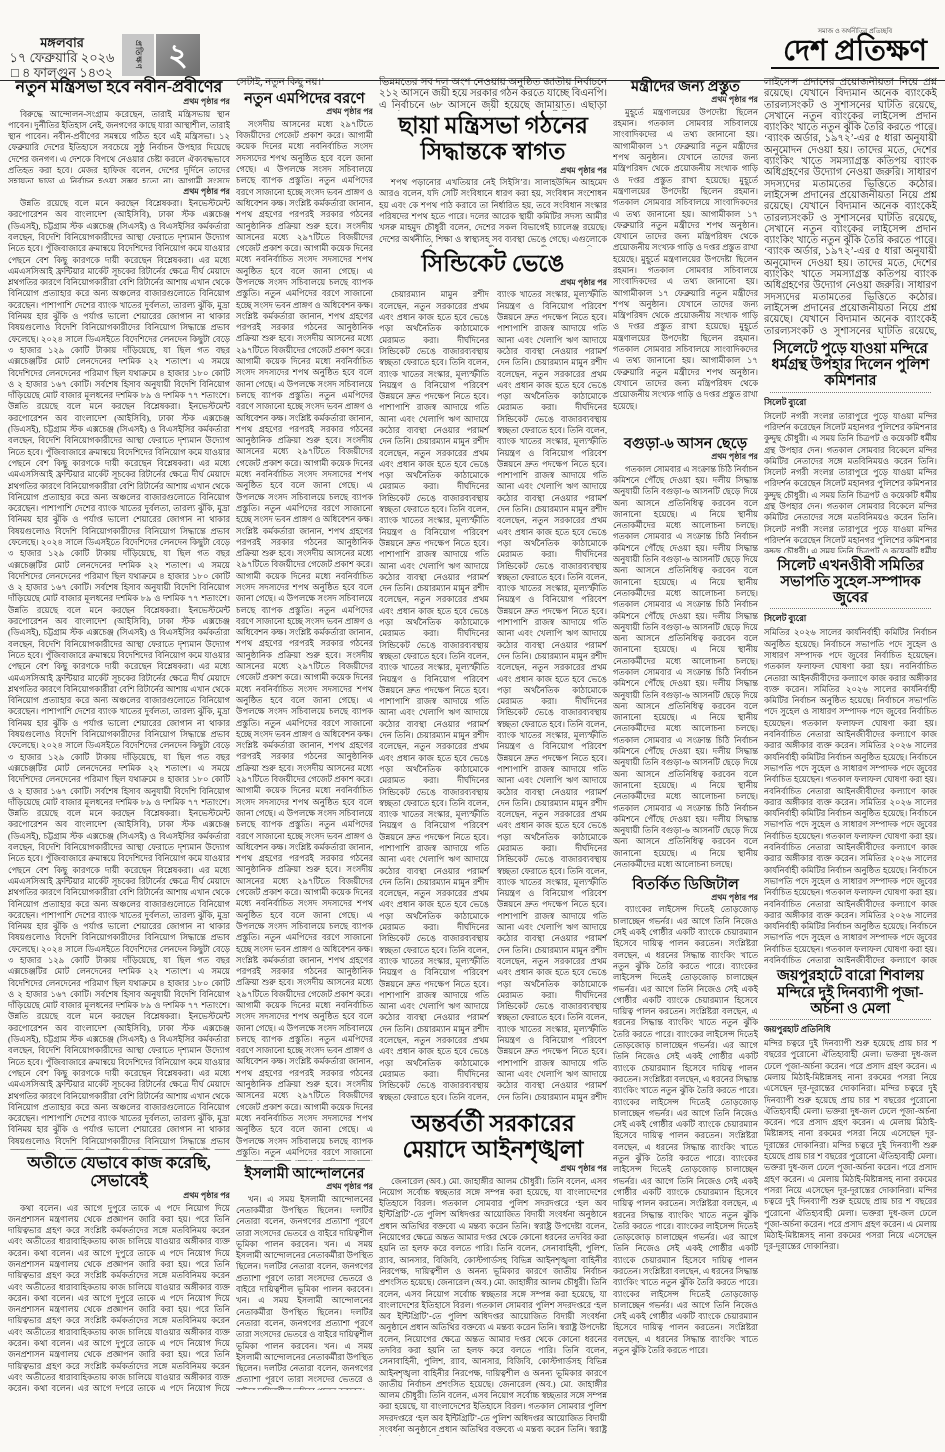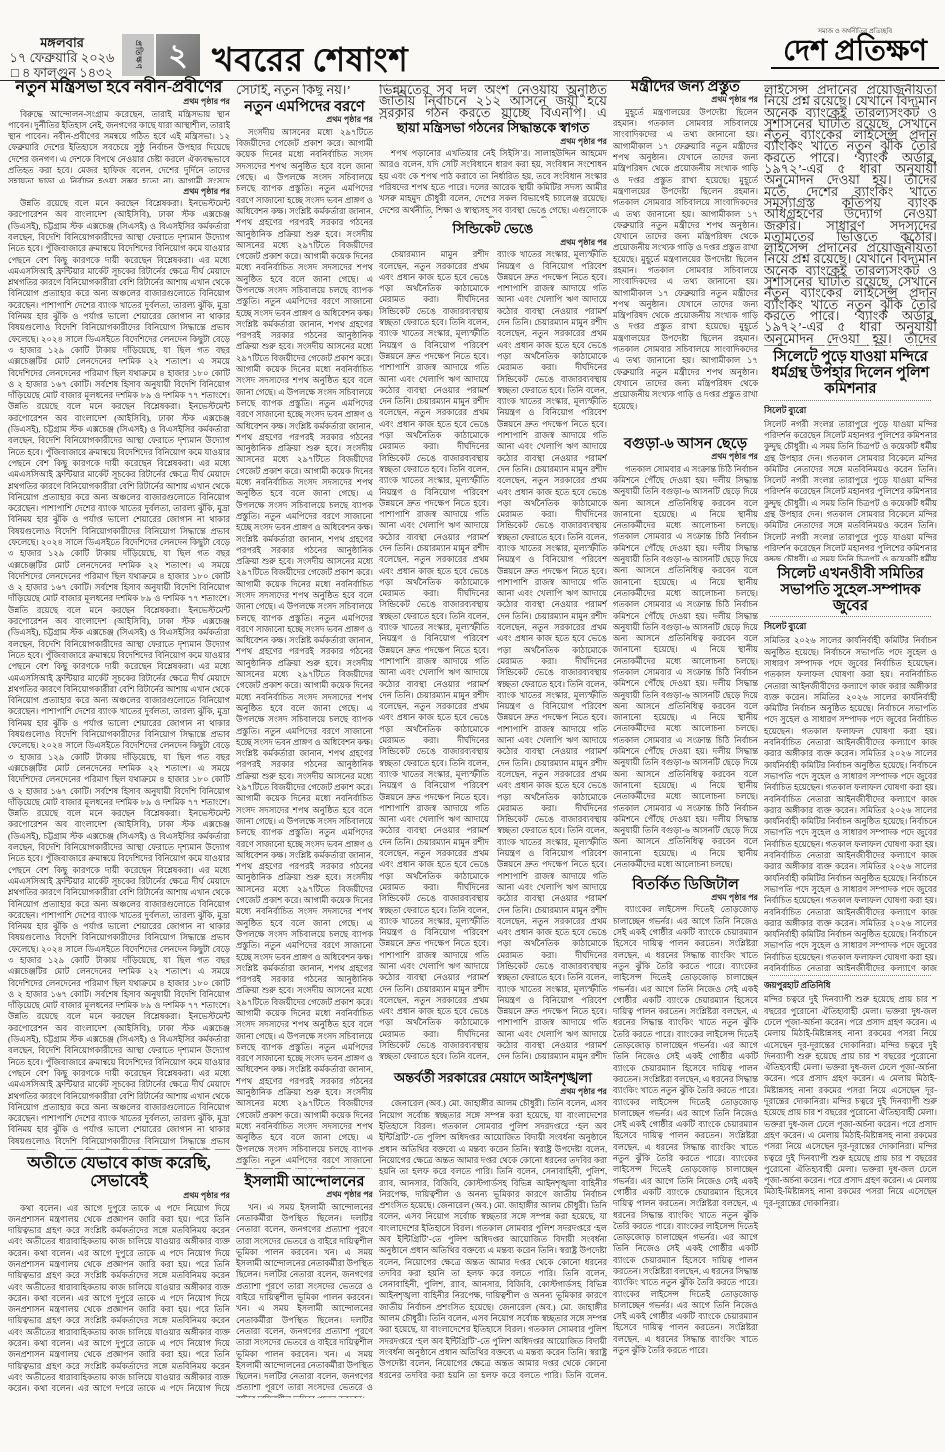--- a/index.html
+++ b/index.html
@@ -26,48 +26,47 @@
   #logoblock .papername{font-size:29px;font-weight:bold;color:#0c0c0c;line-height:1.05;border-bottom:2px solid #111;padding-bottom:2px;}
   
   .col{position:absolute;top:76px;height:1360px;overflow:hidden;}
   #colA{left:8px;width:222px;}
   #colB{left:236px;width:137px;}
   #colCD{left:379px;width:228px;}
   #colE{left:613px;width:145px;}
   #colF{left:764px;width:173px;}
   .story{margin:0 0 4px 0;}
   .hl{font-weight:bold;text-align:center;color:#0c0c0c;line-height:1.12;margin:2px 0 1px 0;}
-  .h-lg{font-size:13px;}
+  .h-lg{font-size:23px;}
   .h-md{font-size:16px;}
   .h-sm{font-size:14.5px;}
   .kicker{text-align:right;font-size:8px;font-weight:bold;color:#222;margin:0 0 2px 0;line-height:1.2;}
   .body{font-size:8.4px;line-height:11.3px;text-align:justify;margin:0;overflow:hidden;color:#181818;}
   .body.ind{text-indent:12px;}
   .twocol{column-count:2;column-gap:8px;}
   .dotted{border:none;border-top:1px dotted #777;margin:3px 6px 3px 6px;}
   .dateline{font-size:8.5px;font-weight:bold;margin:0 0 1px 0;color:#161616;}
-  .leadin{font-size:13px;line-height:11.3px;text-align:justify;margin:8px 0 2px 0;overflow:hidden;}
+  .leadin{font-size:10px;line-height:11.3px;text-align:justify;margin:0 0 2px 0;overflow:hidden;}
 </style>
 </head>
 <body>
 
 <div id="sheet">
 
   <div id="header">
     <div id="dateblock">
       <div class="day">মঙ্গলবার</div>
       <div class="dates">১৭ ফেব্রুয়ারি ২০২৬ □ ৪ ফাল্গুন ১৪৩২</div>
     </div>
     <div id="emblem">
       <span>প্রতিক্ষণ</span>
     </div>
     <div id="pagenumbox">
       <span>২</span>
     </div>
-    <div id="sectiontitle">খবরের শেষাংশ</div>
     <div id="logoblock">
       <div class="tagline">সমাজ ও অর্থনীতির প্রতিচ্ছবি</div>
       <div class="papername">দেশ প্রতিক্ষণ</div>
     </div>
   </div>
 
   <div id="colA" class="col">
     <div class="story">
       <div class="hl h-md">নতুন মন্ত্রিসভা হবে নবীন-প্রবীণের</div>
       <div class="kicker">প্রথম পৃষ্ঠার পর</div>
@@ -143,19 +142,20 @@
       <div class="dateline">সিলেট ব্যুরো</div>
       <p class="body" style="height:142px">সিলেট নগরী সংলগ্ন তারাপুরে পুড়ে যাওয়া মন্দির পরিদর্শন করেছেন সিলেট মহানগর পুলিশের কমিশনার কুদ্দুছ চৌধুরী। এ সময় তিনি চিত্রপট ও কয়েকটি ধর্মীয় গ্রন্থ উপহার দেন। গতকাল সোমবার বিকেলে মন্দির কমিটির নেতাদের সঙ্গে মতবিনিময়ও করেন তিনি। সিলেট নগরী সংলগ্ন তারাপুরে পুড়ে যাওয়া মন্দির পরিদর্শন করেছেন সিলেট মহানগর পুলিশের কমিশনার কুদ্দুছ চৌধুরী। এ সময় তিনি চিত্রপট ও কয়েকটি ধর্মীয় গ্রন্থ উপহার দেন। গতকাল সোমবার বিকেলে মন্দির কমিটির নেতাদের সঙ্গে মতবিনিময়ও করেন তিনি। সিলেট নগরী সংলগ্ন তারাপুরে পুড়ে যাওয়া মন্দির পরিদর্শন করেছেন সিলেট মহানগর পুলিশের কমিশনার কুদ্দুছ চৌধুরী। এ সময় তিনি চিত্রপট ও কয়েকটি ধর্মীয় গ্রন্থ উপহার দেন। গতকাল সোমবার বিকেলে মন্দির কমিটির নেতাদের সঙ্গে মতবিনিময়ও করেন তিনি।</p>
     </div>
     <div class="story">
       <div class="hl h-sm">সিলেট এখনওীবী সমিতির সভাপতি সুহেল-সম্পাদক জুবের</div>
       <hr class="dotted">
       <div class="dateline">সিলেট ব্যুরো</div>
       <p class="body" style="height:336px">সমিতির ২০২৬ সালের কার্যনির্বাহী কমিটির নির্বাচন অনুষ্ঠিত হয়েছে। নির্বাচনে সভাপতি পদে সুহেল ও সাধারণ সম্পাদক পদে জুবের নির্বাচিত হয়েছেন। গতকাল ফলাফল ঘোষণা করা হয়। নবনির্বাচিত নেতারা আইনজীবীদের কল্যাণে কাজ করার অঙ্গীকার ব্যক্ত করেন। সমিতির ২০২৬ সালের কার্যনির্বাহী কমিটির নির্বাচন অনুষ্ঠিত হয়েছে। নির্বাচনে সভাপতি পদে সুহেল ও সাধারণ সম্পাদক পদে জুবের নির্বাচিত হয়েছেন। গতকাল ফলাফল ঘোষণা করা হয়। নবনির্বাচিত নেতারা আইনজীবীদের কল্যাণে কাজ করার অঙ্গীকার ব্যক্ত করেন। সমিতির ২০২৬ সালের কার্যনির্বাহী কমিটির নির্বাচন অনুষ্ঠিত হয়েছে। নির্বাচনে সভাপতি পদে সুহেল ও সাধারণ সম্পাদক পদে জুবের নির্বাচিত হয়েছেন। গতকাল ফলাফল ঘোষণা করা হয়। নবনির্বাচিত নেতারা আইনজীবীদের কল্যাণে কাজ করার অঙ্গীকার ব্যক্ত করেন। সমিতির ২০২৬ সালের কার্যনির্বাহী কমিটির নির্বাচন অনুষ্ঠিত হয়েছে। নির্বাচনে সভাপতি পদে সুহেল ও সাধারণ সম্পাদক পদে জুবের নির্বাচিত হয়েছেন। গতকাল ফলাফল ঘোষণা করা হয়। নবনির্বাচিত নেতারা আইনজীবীদের কল্যাণে কাজ করার অঙ্গীকার ব্যক্ত করেন। সমিতির ২০২৬ সালের কার্যনির্বাহী কমিটির নির্বাচন অনুষ্ঠিত হয়েছে। নির্বাচনে সভাপতি পদে সুহেল ও সাধারণ সম্পাদক পদে জুবের নির্বাচিত হয়েছেন। গতকাল ফলাফল ঘোষণা করা হয়। নবনির্বাচিত নেতারা আইনজীবীদের কল্যাণে কাজ করার অঙ্গীকার ব্যক্ত করেন। সমিতির ২০২৬ সালের কার্যনির্বাহী কমিটির নির্বাচন অনুষ্ঠিত হয়েছে। নির্বাচনে সভাপতি পদে সুহেল ও সাধারণ সম্পাদক পদে জুবের নির্বাচিত হয়েছেন। গতকাল ফলাফল ঘোষণা করা হয়। নবনির্বাচিত নেতারা আইনজীবীদের কল্যাণে কাজ করার অঙ্গীকার ব্যক্ত করেন।</p>
     </div>
     <div class="story">
+      <div class="hl h-sm">জয়পুরহাটে বারো শিবালয় মন্দিরে দুই দিনব্যাপী পূজা-অর্চনা ও মেলা</div>
       <hr class="dotted">
       <div class="dateline">জয়পুরহাট প্রতিনিধি</div>
       <p class="body" style="height:300px">মন্দির চত্বরে দুই দিনব্যাপী শুরু হয়েছে প্রায় চার শ বছরের পুরোনো ঐতিহ্যবাহী মেলা। ভক্তরা দুধ-জল ঢেলে পূজা-অর্চনা করেন। পরে প্রসাদ গ্রহণ করেন। এ মেলায় মিঠাই-মিষ্টান্নসহ নানা রকমের পসরা নিয়ে এসেছেন দূর-দূরান্তের দোকানিরা। মন্দির চত্বরে দুই দিনব্যাপী শুরু হয়েছে প্রায় চার শ বছরের পুরোনো ঐতিহ্যবাহী মেলা। ভক্তরা দুধ-জল ঢেলে পূজা-অর্চনা করেন। পরে প্রসাদ গ্রহণ করেন। এ মেলায় মিঠাই-মিষ্টান্নসহ নানা রকমের পসরা নিয়ে এসেছেন দূর-দূরান্তের দোকানিরা। মন্দির চত্বরে দুই দিনব্যাপী শুরু হয়েছে প্রায় চার শ বছরের পুরোনো ঐতিহ্যবাহী মেলা। ভক্তরা দুধ-জল ঢেলে পূজা-অর্চনা করেন। পরে প্রসাদ গ্রহণ করেন। এ মেলায় মিঠাই-মিষ্টান্নসহ নানা রকমের পসরা নিয়ে এসেছেন দূর-দূরান্তের দোকানিরা। মন্দির চত্বরে দুই দিনব্যাপী শুরু হয়েছে প্রায় চার শ বছরের পুরোনো ঐতিহ্যবাহী মেলা। ভক্তরা দুধ-জল ঢেলে পূজা-অর্চনা করেন। পরে প্রসাদ গ্রহণ করেন। এ মেলায় মিঠাই-মিষ্টান্নসহ নানা রকমের পসরা নিয়ে এসেছেন দূর-দূরান্তের দোকানিরা।</p>
     </div>
   </div>
 
 </div>
 
 </body></html>

